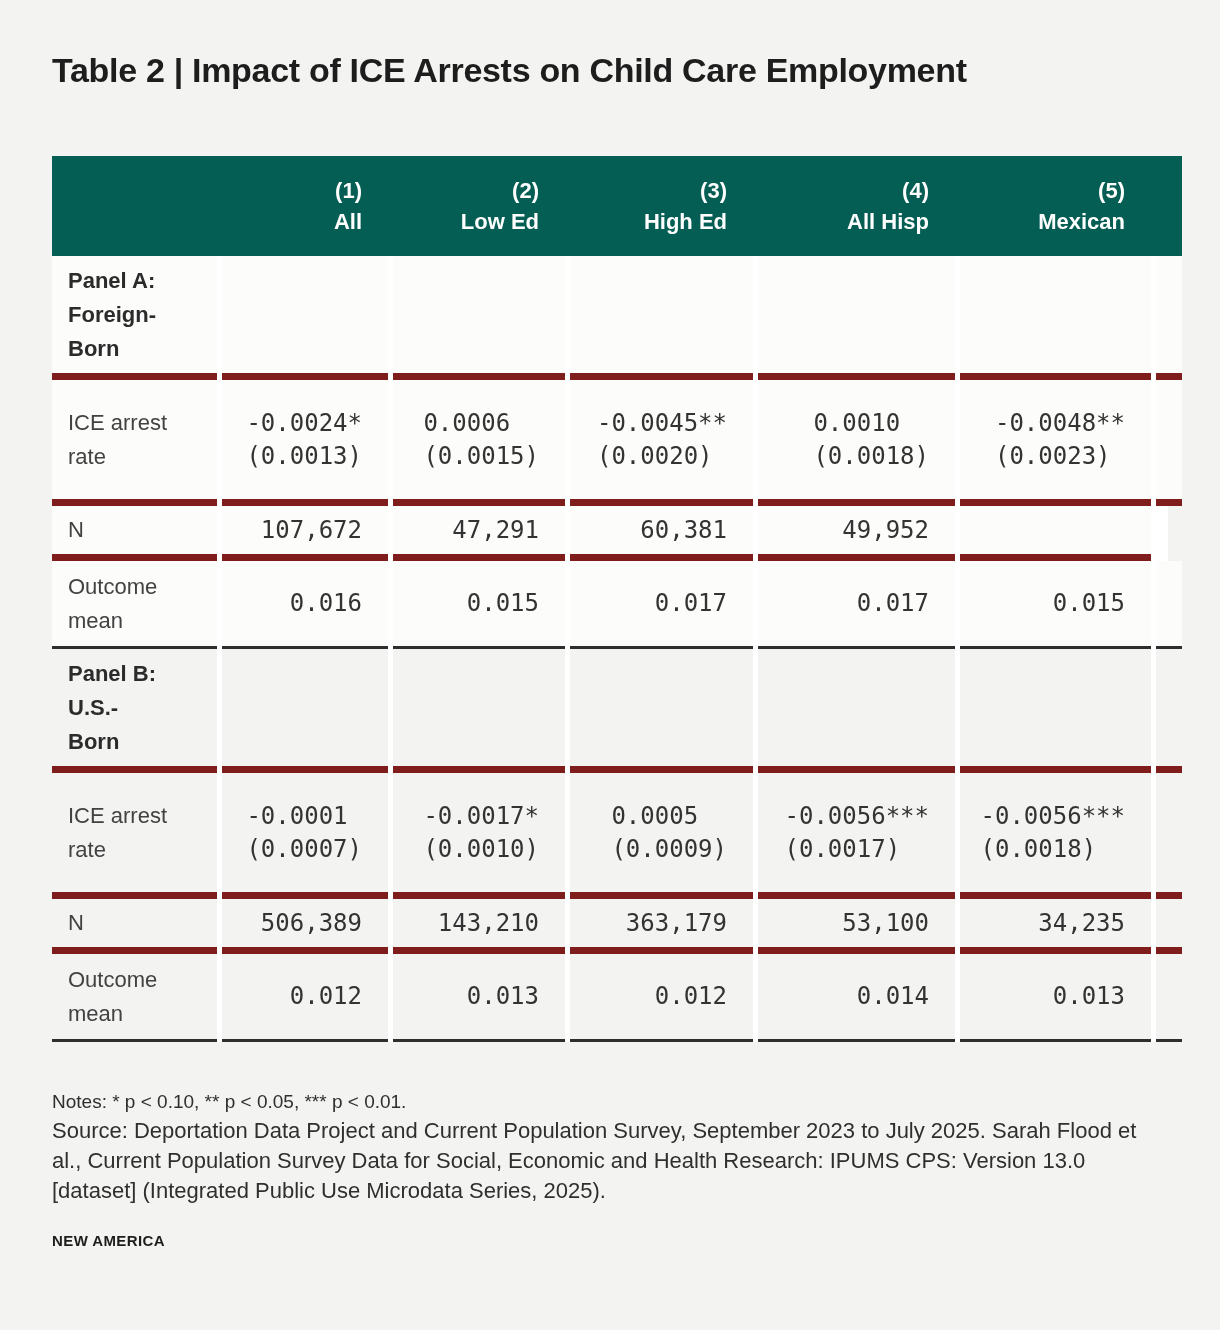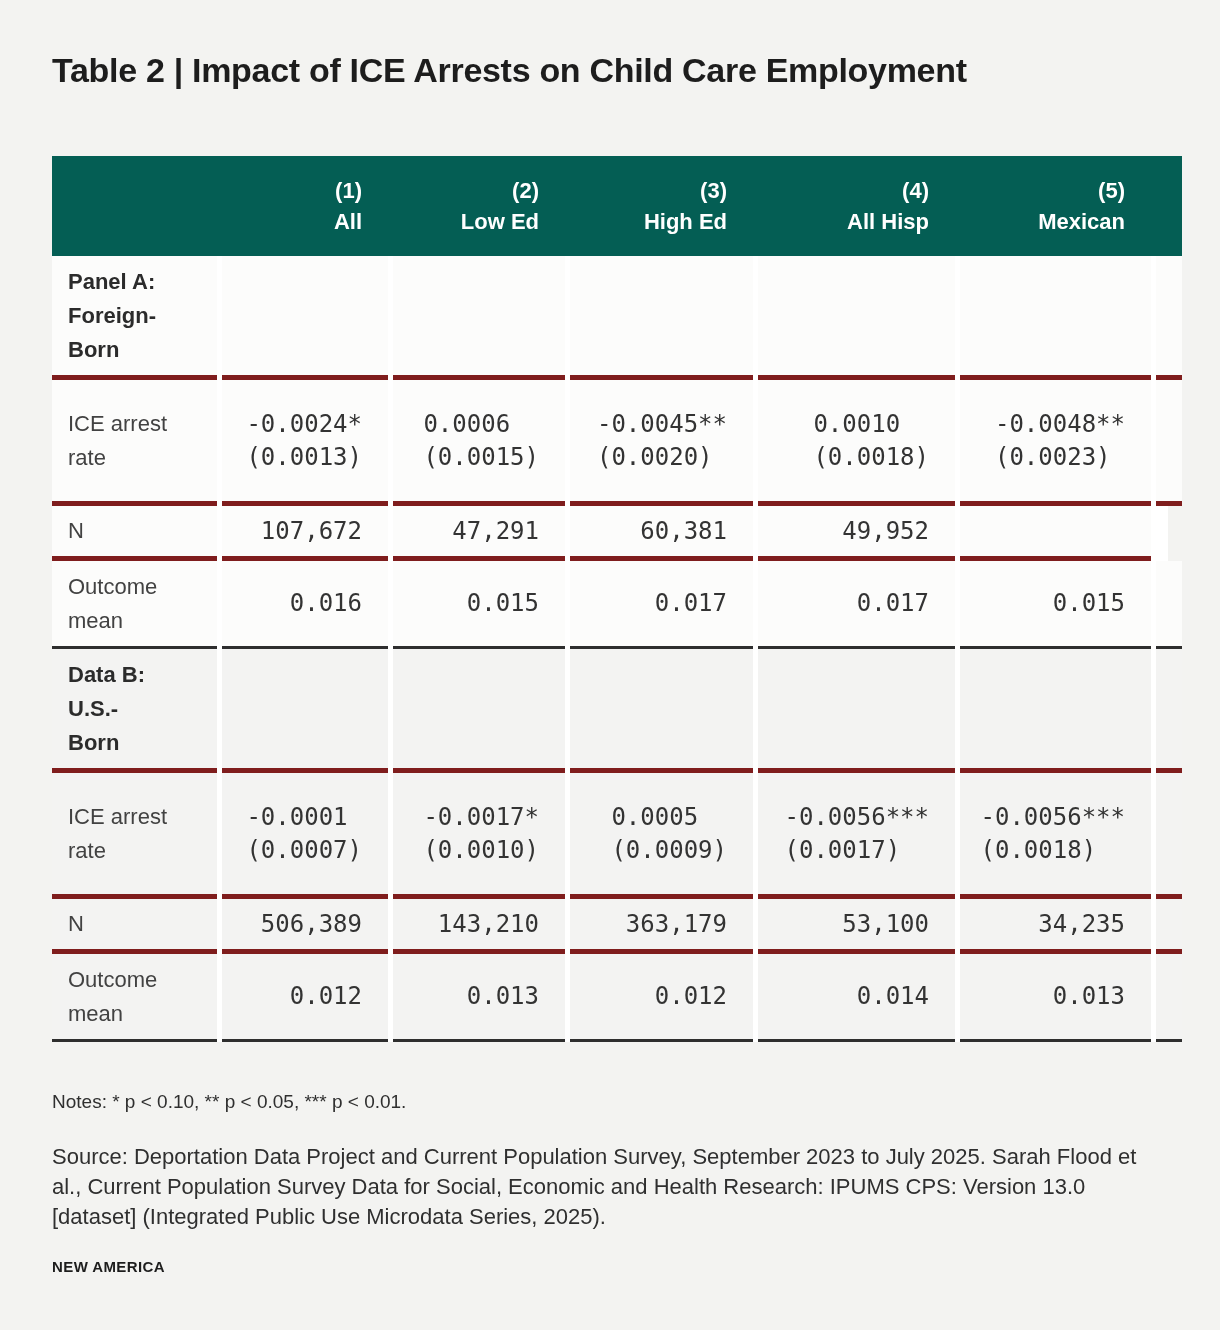--- a/index.html
+++ b/index.html
@@ -48,21 +48,21 @@
     color: #ffffff;
     font-weight: bold;
     font-size: 22px;
     line-height: 31px;
     text-align: right;
   }
 
   
   .panelA .cell { background: #fcfcfb; }
   .panelB .cell { background: #f3f3f2; }
-  .row.body .cell { border-bottom: 5px solid #7f1d1d; }
+  .row.body .cell { border-bottom: 7px solid #7f1d1d; }
   .row.panel-end .cell { border-bottom: 3px solid #2e2e2e; }
 
   .row.panel-lbl { min-height: 124px; }
   .row.coef-row  { min-height: 126px; }
   .row.n-row     { min-height: 55px; }
   .row.mean-row  { min-height: 88px; }
 
   .rowlabel {
     font-size: 22px;
     line-height: 34px;
@@ -82,21 +82,20 @@
   .coef-block span { display: block; }
 
   
   .notes {
     margin-top: 46px;
     font-size: 19px;
     color: #2f2f2f;
     line-height: 28px;
   }
   .source {
-    margin-top: 26px;
     font-size: 22px;
     color: #2f2f2f;
     line-height: 30px;
     max-width: 1105px;
   }
   .brand {
     margin-top: 26px;
     font-size: 15px;
     font-weight: bold;
     letter-spacing: 0.4px;
@@ -222,21 +221,21 @@
           <span class="num">0.017</span>
         </div>
       <div class="cell">
           <span class="num">0.015</span>
         </div>
       <div class="cell"></div>
     </div>
 
     <div class="row body panel-lbl panelB">
       <div class="cell label-cell">
-        <span class="rowlabel bold">Data B: U.S.-Born</span>
+        <span class="rowlabel bold">Panel B: U.S.-Born</span>
       </div>
       <div class="cell"></div>
       <div class="cell"></div>
       <div class="cell"></div>
       <div class="cell"></div>
       <div class="cell"></div>
       <div class="cell"></div>
     </div>
 
     <div class="row body coef-row panelB">

